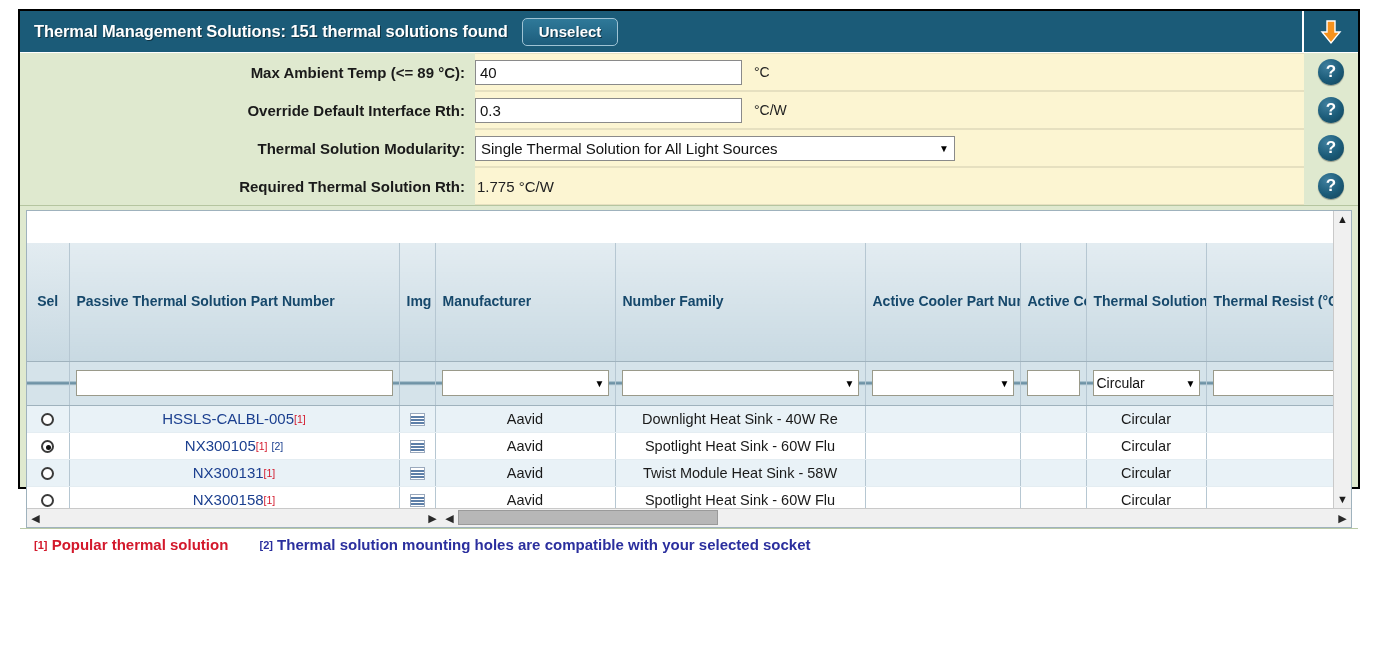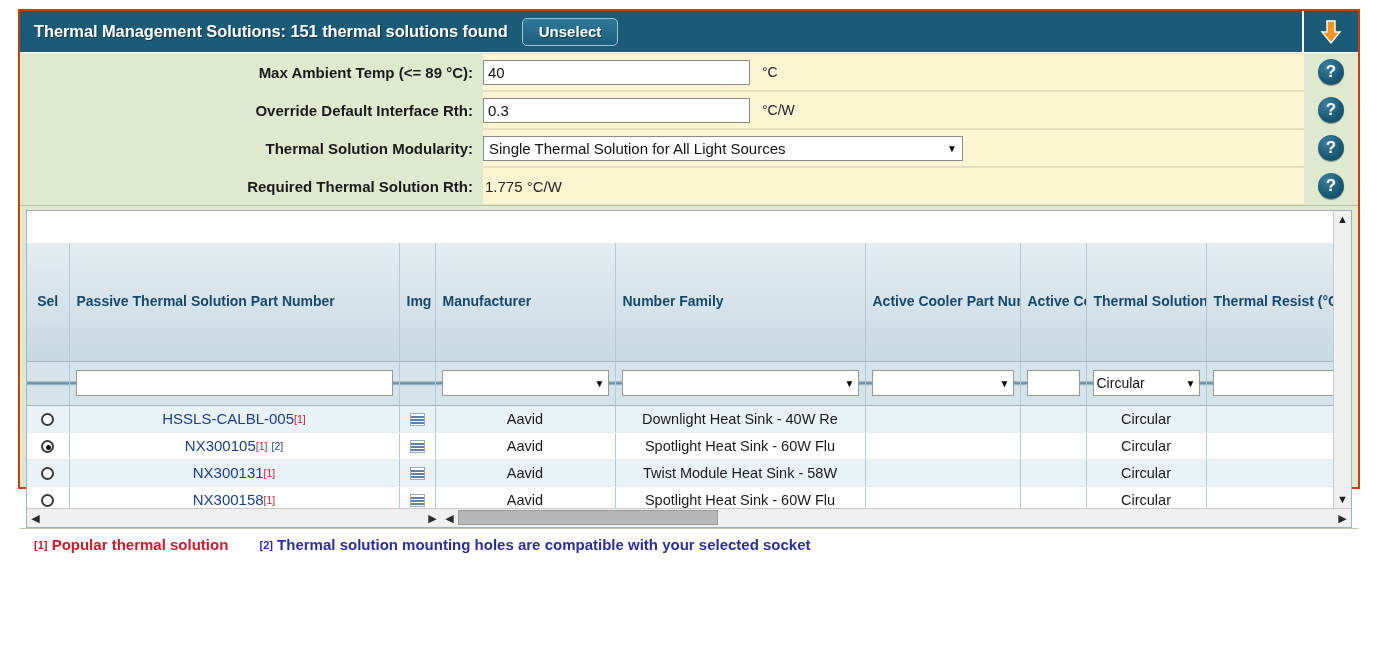--- a/index.html
+++ b/index.html
@@ -9,21 +9,21 @@
     width: 1376px; height: 652px;
     background: #ffffff;
     font-family: "Liberation Sans", sans-serif;
     overflow: hidden;
   }
 
   .app-frame {
     position: absolute;
     left: 18px; top: 9px;
     width: 1342px; height: 480px;
-    border: 2px solid #c2410c;
+    border: 2px solid #000000;
     background: #dfe9cf;
   }
 
   
   .titlebar {
     display: flex;
     align-items: stretch;
     height: 42px;
     background: #1b5b78;
     border-bottom: 1px solid #ffffff;
@@ -73,21 +73,20 @@
   .form-panel {
     display: flex;
     background: #dfe9cf;
     border-bottom: 1px solid #b5c5a0;
   }
   .form-rows { flex: 1 1 auto; }
   .form-row {
     display: flex;
     align-items: center;
     height: 38px;
-    padding-left: 8px;
   }
   .form-label {
     width: 455px;
     text-align: right;
     padding-right: 10px;
     font-size: 15px;
     font-weight: bold;
     color: #1a1a1a;
     white-space: nowrap;
   }

